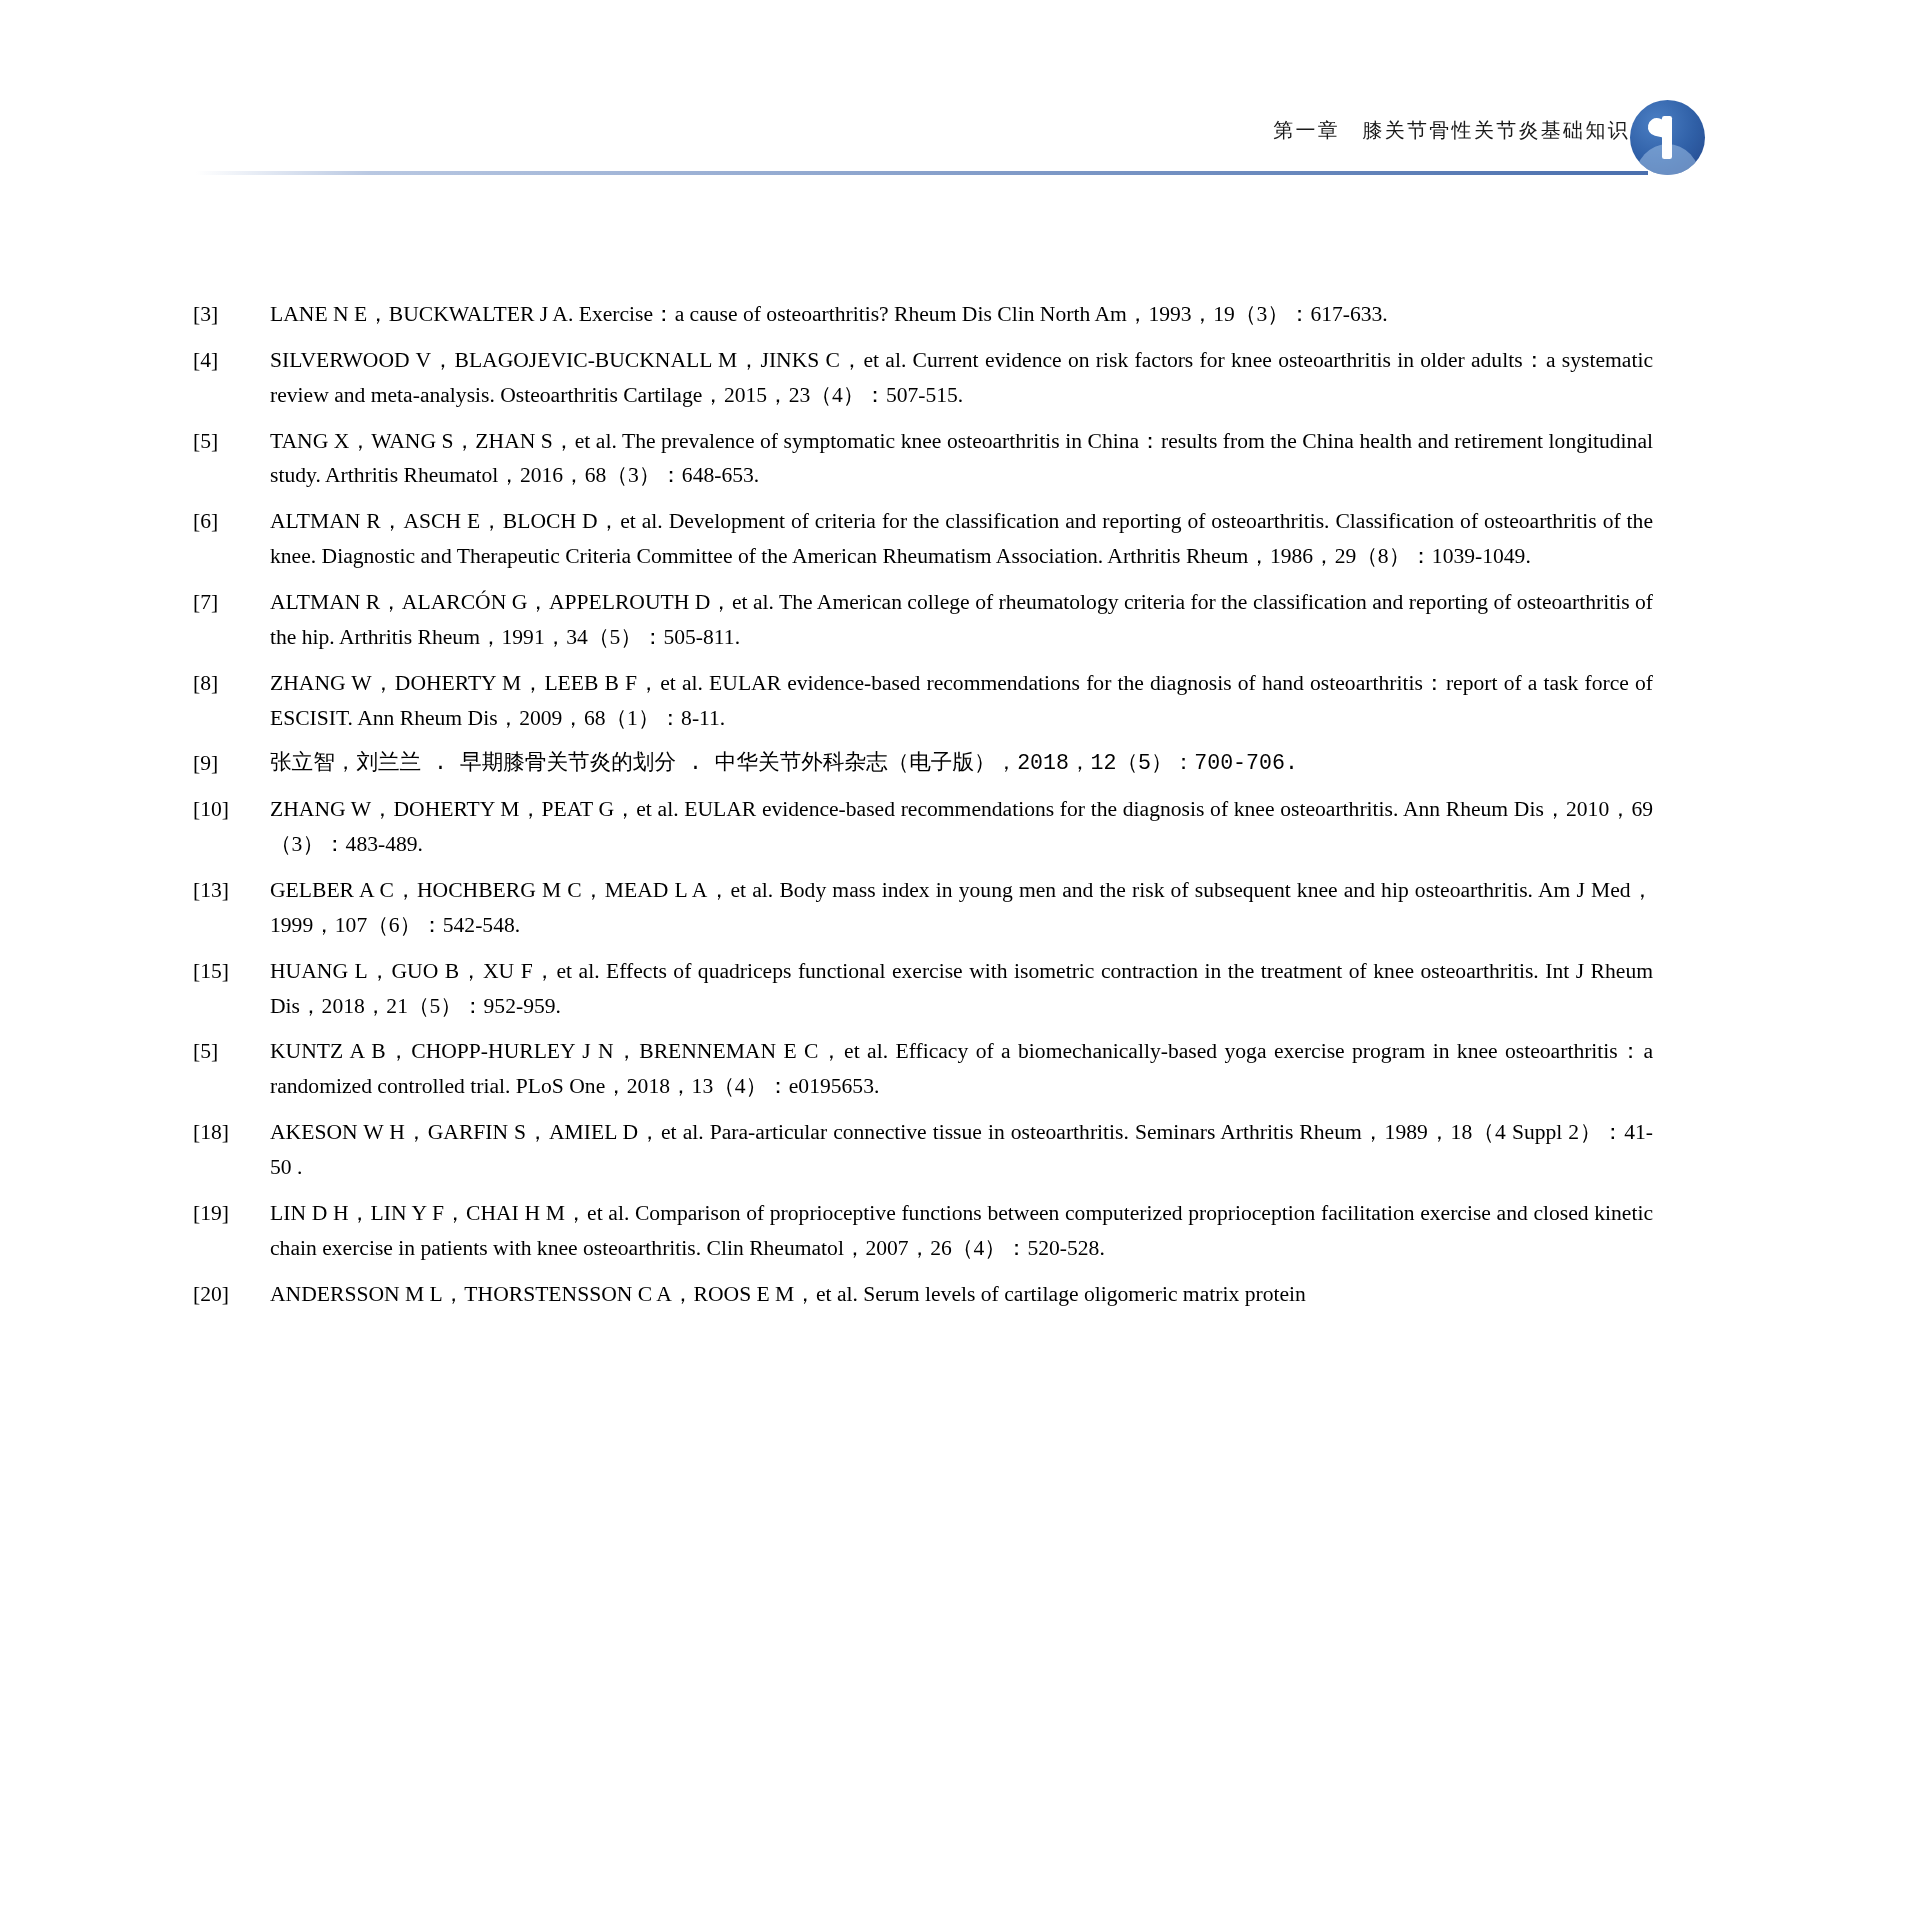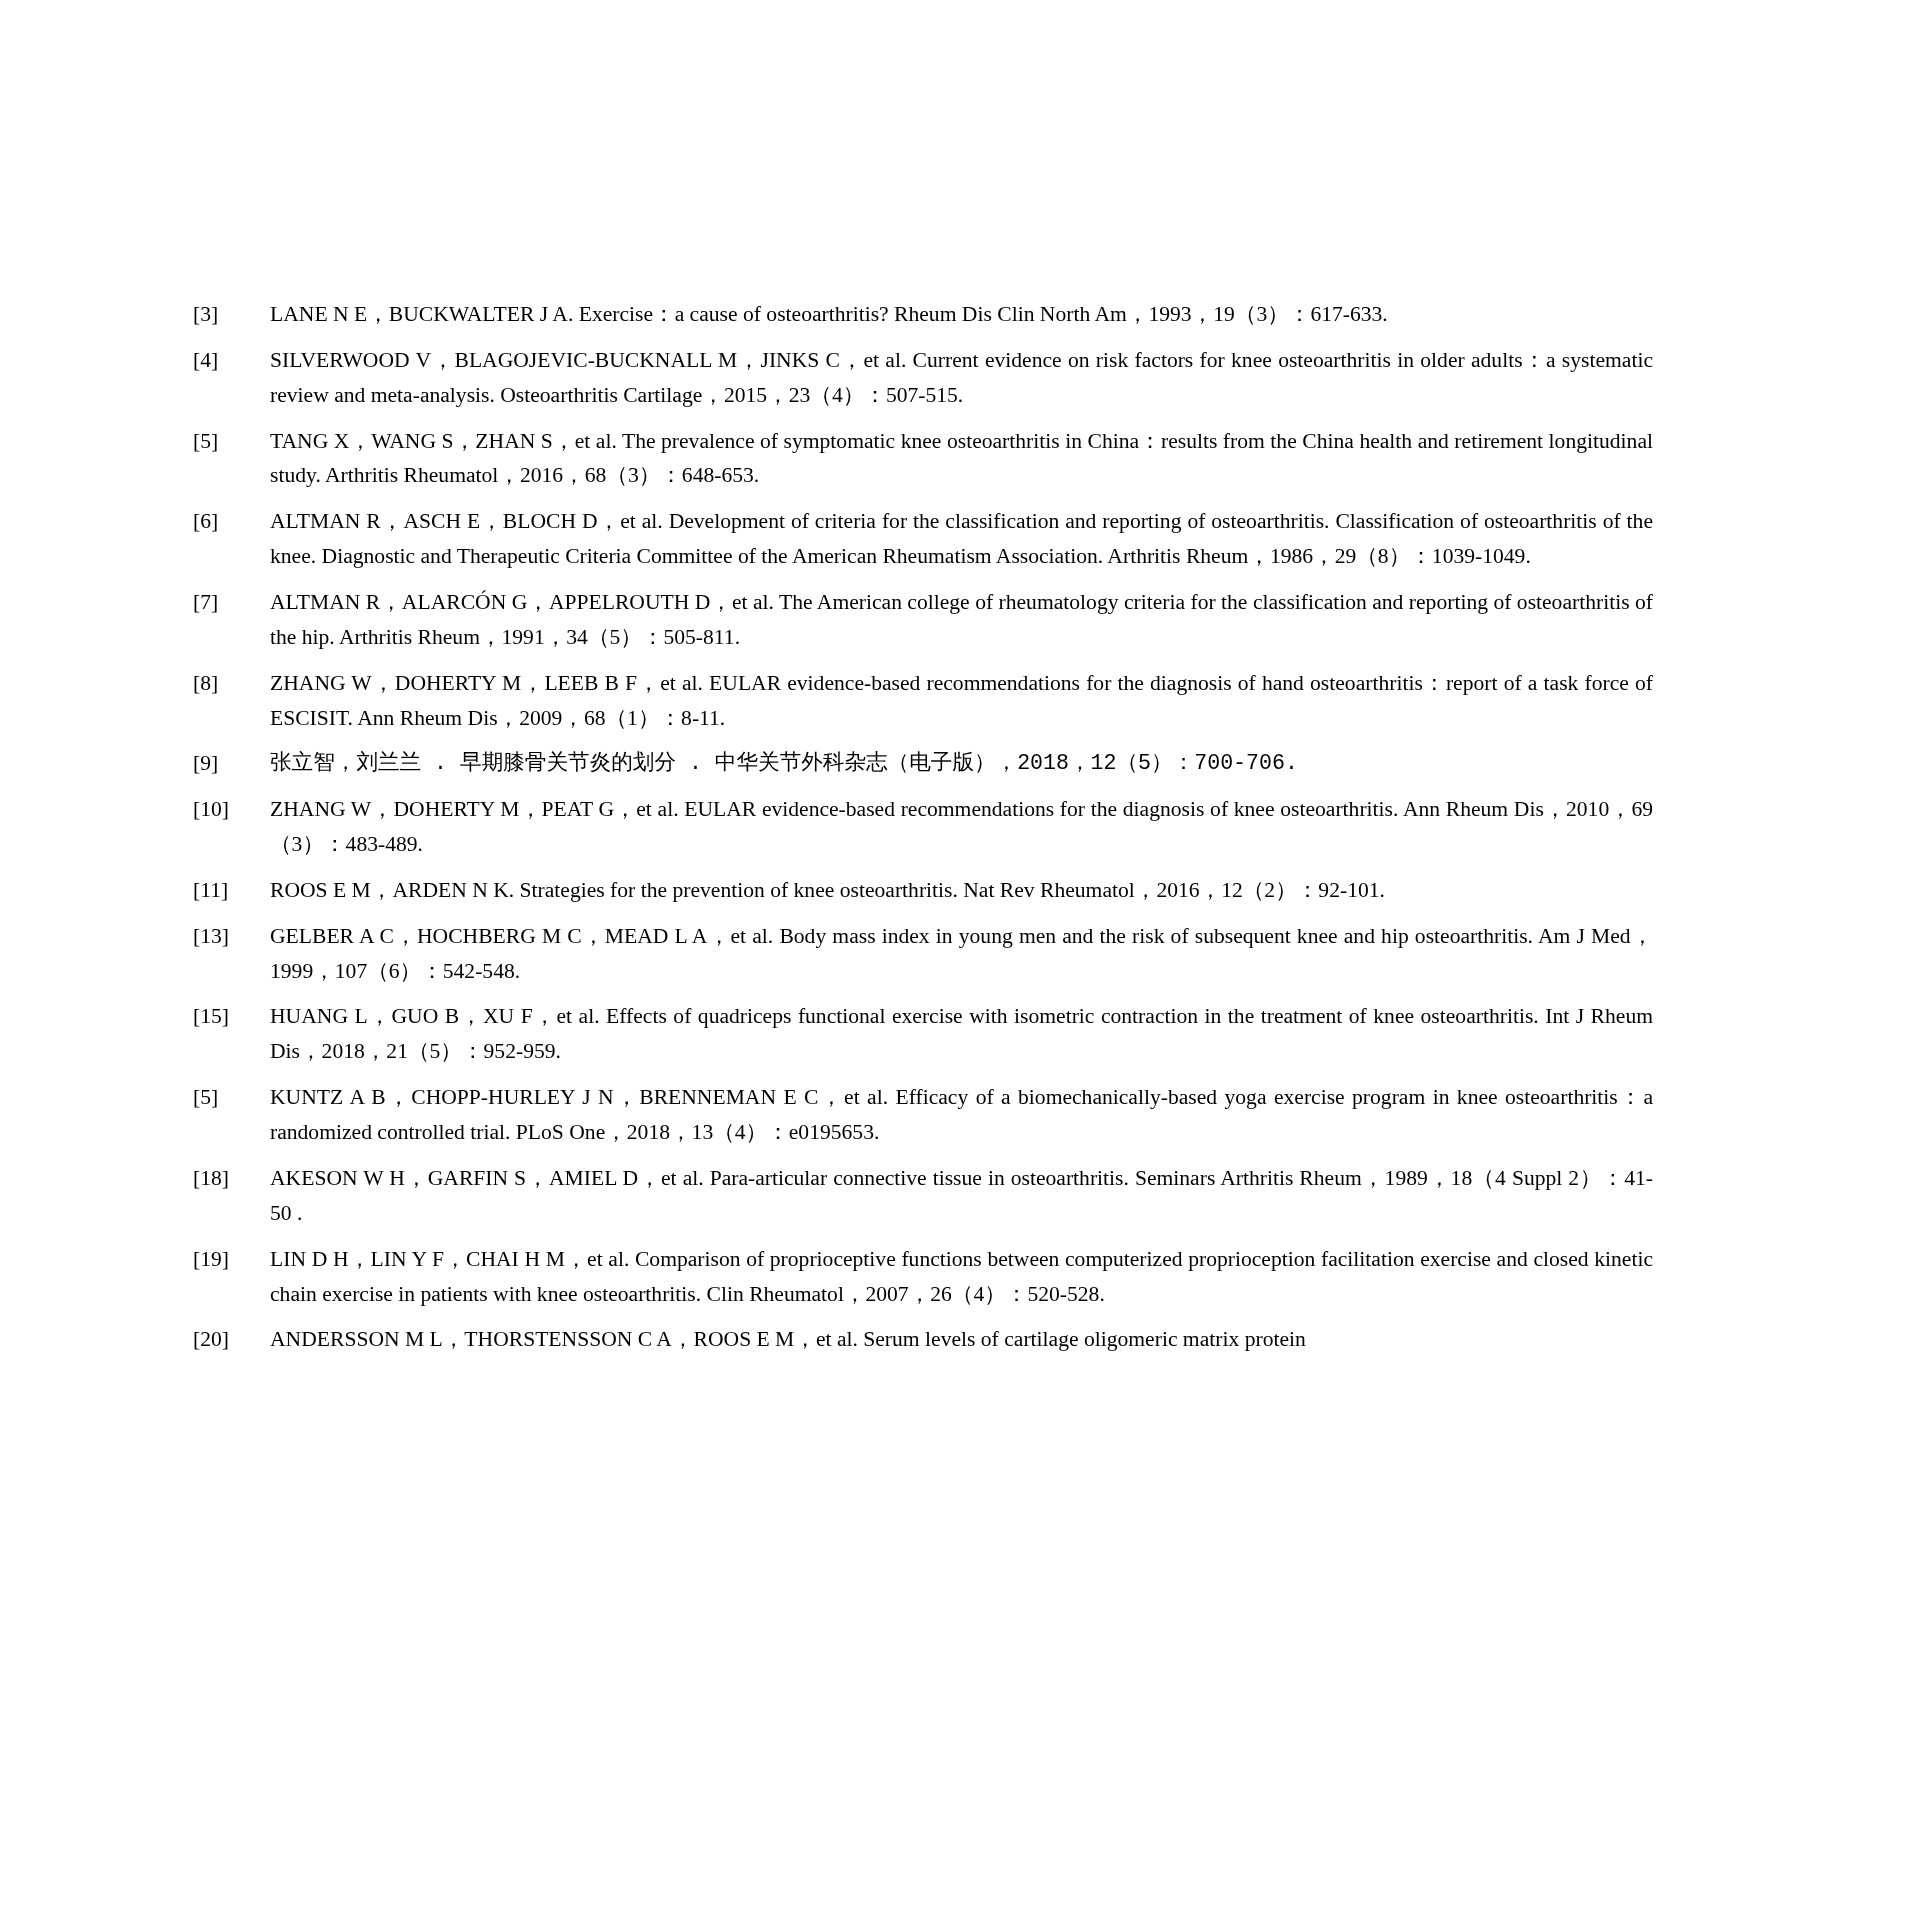--- a/index.html
+++ b/index.html
@@ -122,20 +122,28 @@
   }
   .ref-text.cjk {
     font-family: Liberation Mono, monospace;
   }
 </style>
 </head>
 <body>
 
 <div class="page">
 
+  <div class="header">
+    <div class="header-title">第一章　膝关节骨性关节炎基础知识</div>
+    <div class="header-logo">
+      <div class="swoosh"></div>
+      <div class="glyph"></div>
+    </div>
+    <div class="header-rule"></div>
+  </div>
 
   <div class="refs">
 
     <div class="ref">
       <div class="ref-num">[3]</div>
       <div class="ref-text">LANE N E，BUCKWALTER J A. Exercise：a cause of osteoarthritis? Rheum Dis Clin North Am，1993，19（3）：617-633.</div>
     </div>
 
     <div class="ref">
       <div class="ref-num">[4]</div>
@@ -165,24 +173,20 @@
     <div class="ref">
       <div class="ref-num">[9]</div>
       <div class="ref-text cjk">张立智，刘兰兰 . 早期膝骨关节炎的划分 . 中华关节外科杂志（电子版），2018，12（5）：700-706.</div>
     </div>
 
     <div class="ref">
       <div class="ref-num">[10]</div>
       <div class="ref-text">ZHANG W，DOHERTY M，PEAT G，et al. EULAR evidence-based recommendations for the diagnosis of knee osteoarthritis. Ann Rheum Dis，2010，69（3）：483-489.</div>
     </div>
 
-    <div class="ref">
-      <div class="ref-num">[11]</div>
-      <div class="ref-text">ROOS E M，ARDEN N K. Strategies for the prevention of knee osteoarthritis. Nat Rev Rheumatol，2016，12（2）：92-101.</div>
-    </div>
 
 
     <div class="ref">
       <div class="ref-num">[13]</div>
       <div class="ref-text">GELBER A C，HOCHBERG M C，MEAD L A，et al. Body mass index in young men and the risk of subsequent knee and hip osteoarthritis. Am J Med，1999，107（6）：542-548.</div>
     </div>
 
 
     <div class="ref">
       <div class="ref-num">[15]</div>

